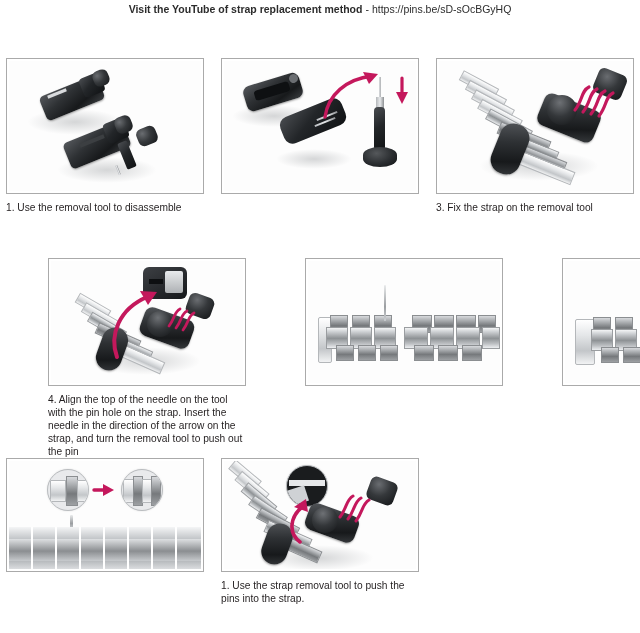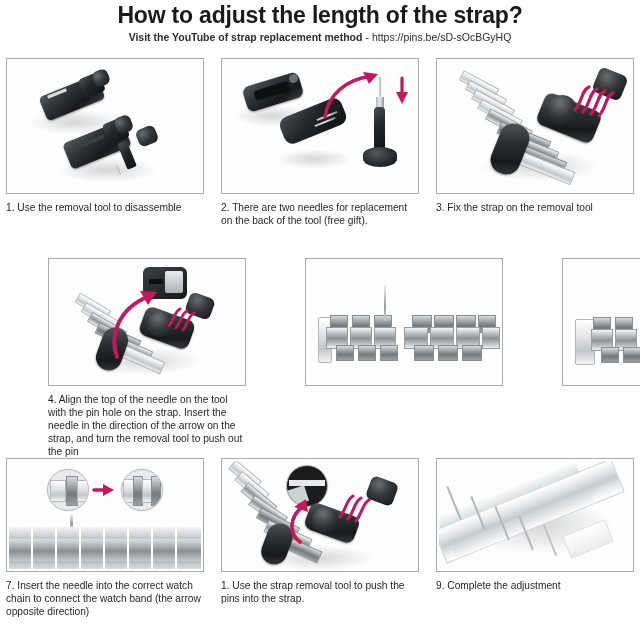--- a/index.html
+++ b/index.html
@@ -159,21 +159,20 @@
   .shadow-blob {
     position: absolute;
     background: radial-gradient(ellipse at center, rgba(120,124,128,0.30) 0%, rgba(255,255,255,0) 70%);
     border-radius: 50%;
   }
 </style>
 </head>
 <body>
 
 <div class="header">
-  <div class="page-title">How to adjust the length of the strap?</div>
   <div class="subtitle-row">
     <span class="subtitle-label">Visit the YouTube of strap replacement method</span><span class="subtitle-dash">-</span><span class="subtitle-url">https://pins.be/sD-sOcBGyHQ</span>
   </div>
 </div>
 
 <div class="grid">
 
   <div class="row row-1">
 
     <div class="cell">
@@ -223,21 +222,20 @@
             <path d="M5,46 C8,24 26,8 52,5" stroke="#c4185c" stroke-width="3.4" fill="none" stroke-linecap="round"></path>
             <path d="M58,3 L43,1 L49,13 Z" fill="#c4185c"></path>
           </svg>
 
           <svg class="arrow" style="left:170px; top:16px;" width="16" height="28" viewBox="0 0 16 28">
             <path d="M8,1 L8,18" stroke="#c4185c" stroke-width="3.2" stroke-linecap="round"></path>
             <path d="M8,27 L2,15 L14,15 Z" fill="#c4185c"></path>
           </svg>
         </div>
       </div>
-      <div class="caption">2. There are two needles for replacement on the back of the tool (free gift).</div>
     </div>
 
     <div class="cell">
       <div class="panel">
         <div class="photo">
           <div class="shadow-blob art" style="left:40px; top:90px; width:120px; height:30px;"></div>
 
           <div class="art link-l" style="left:20px; top:18px; width:38px; height:9px; transform: rotate(28deg);"></div>
           <div class="art link-l" style="left:26px; top:28px; width:40px; height:9px; transform: rotate(28deg);"></div>
           <div class="art link-l" style="left:32px; top:38px; width:42px; height:9px; transform: rotate(28deg);"></div>
@@ -400,21 +398,20 @@
           <div class="art" style="left:0px; top:100px; width:192px; height:12px; background:linear-gradient(to bottom,#b7babd,#edeef0);"></div>
           <div class="art" style="left:22px; top:66px; width:2px; height:46px; background:#ffffff;"></div>
           <div class="art" style="left:46px; top:66px; width:2px; height:46px; background:#ffffff;"></div>
           <div class="art" style="left:70px; top:66px; width:2px; height:46px; background:#ffffff;"></div>
           <div class="art" style="left:94px; top:66px; width:2px; height:46px; background:#ffffff;"></div>
           <div class="art" style="left:118px; top:66px; width:2px; height:46px; background:#ffffff;"></div>
           <div class="art" style="left:142px; top:66px; width:2px; height:46px; background:#ffffff;"></div>
           <div class="art" style="left:166px; top:66px; width:2px; height:46px; background:#ffffff;"></div>
         </div>
       </div>
-      <div class="caption">7. Insert the needle into the correct watch chain to connect the watch band (the arrow opposite direction)</div>
     </div>
 
     <div class="cell">
       <div class="panel">
         <div class="photo">
           <div class="shadow-blob art" style="left:40px; top:84px; width:110px; height:26px;"></div>
 
           <div class="inset-circle" style="left:62px; top:4px; width:40px; height:40px; background:#1a1c1e;">
             <div class="art" style="left:2px; top:14px; width:36px; height:6px; background:#e6e8ea;"></div>
             <div class="art" style="left:0px; top:22px; width:20px; height:16px; background:#cfd2d5; transform:rotate(-18deg);"></div>
@@ -441,33 +438,14 @@
 
           <svg class="arrow" style="left:52px; top:34px;" width="40" height="50" viewBox="0 0 40 50">
             <path d="M24,47 C12,38 14,22 26,12" stroke="#c4185c" stroke-width="3.6" fill="none" stroke-linecap="round"></path>
             <path d="M30,4 L18,12 L32,17 Z" fill="#c4185c"></path>
           </svg>
         </div>
       </div>
       <div class="caption">1. Use the strap removal tool to push the pins into the strap.</div>
     </div>
 
-    <div class="cell">
-      <div class="panel">
-        <div class="photo">
-          <div class="shadow-blob art" style="left:24px; top:34px; width:150px; height:60px;"></div>
-
-          <div class="art" style="left:-6px; top:32px; width:190px; height:34px; transform: rotate(-22deg); background:linear-gradient(to bottom,#ffffff 0%,#e8eaec 24%,#c7cacd 52%,#eeeff1 80%,#ffffff 100%); border:0.5px solid #cfd2d5;"></div>
-          <div class="art" style="left:-6px; top:28px; width:150px; height:12px; transform: rotate(-22deg); background:linear-gradient(to bottom,#fbfcfc,#dadddf);"></div>
-          <div class="art" style="left:10px; top:58px; width:150px; height:12px; transform: rotate(-22deg); background:linear-gradient(to bottom,#d5d8da,#fafbfb);"></div>
-          <div class="art" style="left:14px; top:24px; width:2px; height:36px; transform: rotate(-22deg); background:#b4b7ba;"></div>
-          <div class="art" style="left:38px; top:34px; width:2px; height:36px; transform: rotate(-22deg); background:#b4b7ba;"></div>
-          <div class="art" style="left:62px; top:44px; width:2px; height:36px; transform: rotate(-22deg); background:#b4b7ba;"></div>
-          <div class="art" style="left:86px; top:54px; width:2px; height:36px; transform: rotate(-22deg); background:#b4b7ba;"></div>
-          <div class="art" style="left:110px; top:62px; width:2px; height:34px; transform: rotate(-22deg); background:#c2c5c8;"></div>
-
-          <div class="art" style="left:126px; top:66px; width:44px; height:22px; transform: rotate(-22deg); background:linear-gradient(to bottom,#ffffff,#e9ebec); border:0.5px solid #dcdee0;"></div>
-        </div>
-      </div>
-      <div class="caption">9. Complete the adjustment</div>
-    </div>
   </div>
 </div>
 
 </body></html>

